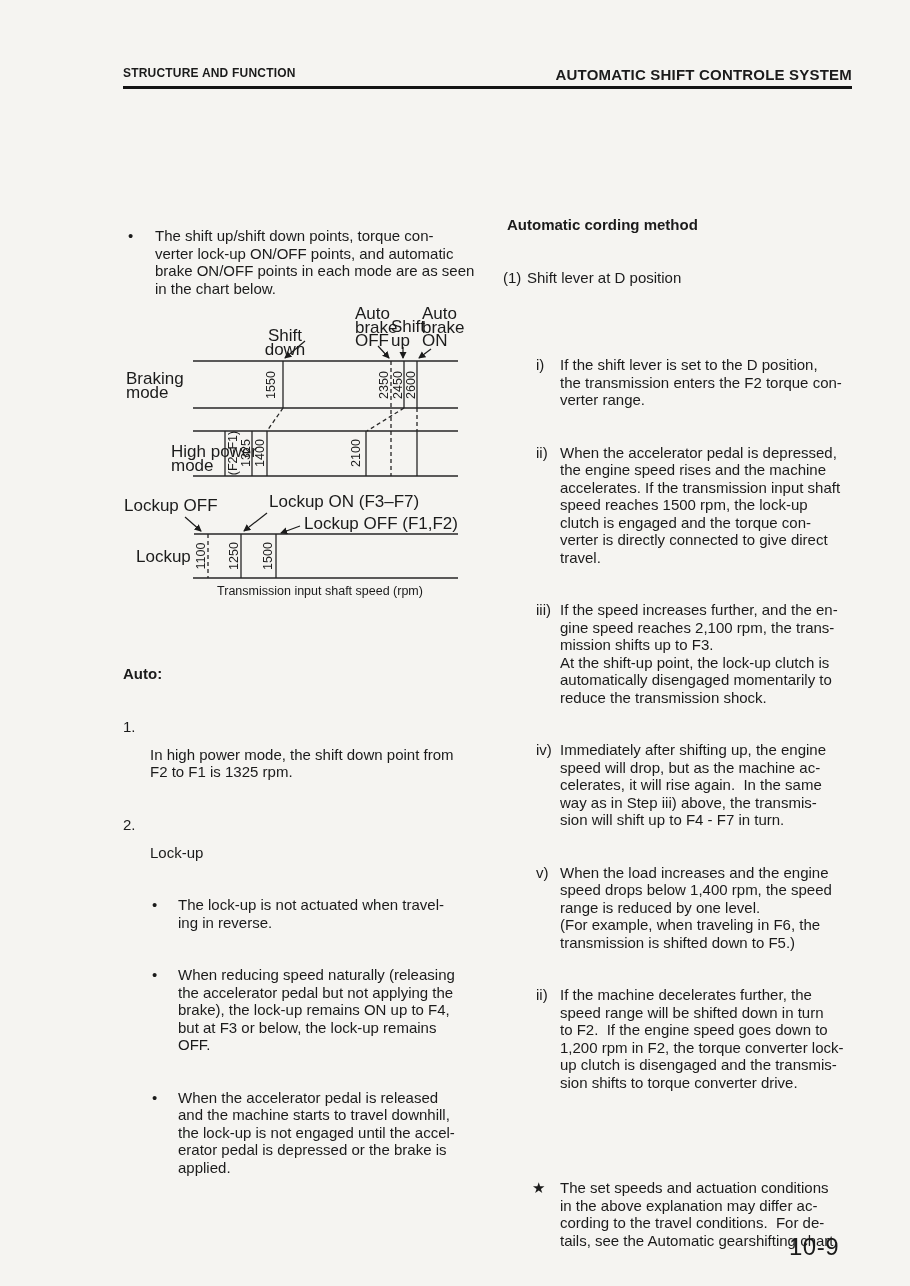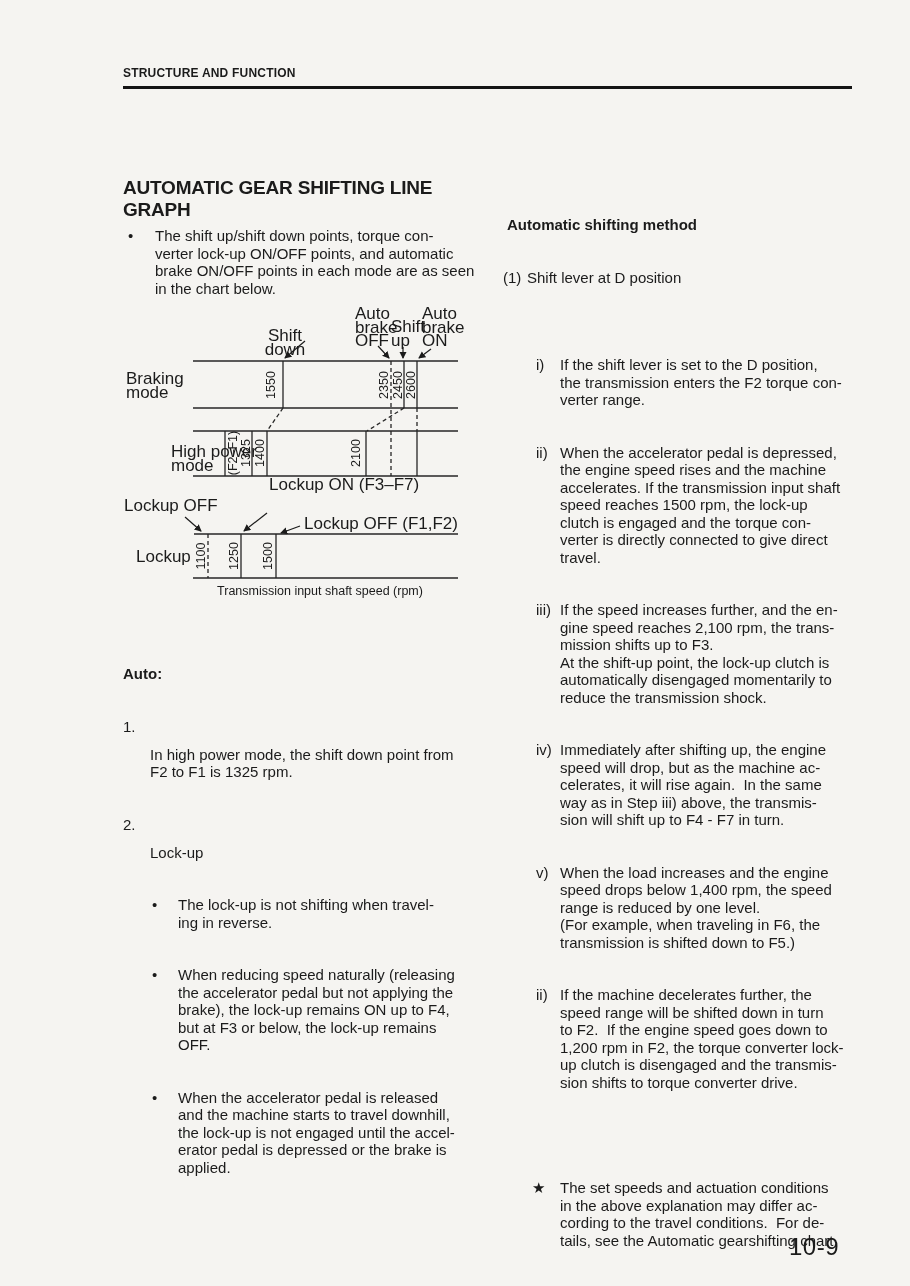--- a/index.html
+++ b/index.html
@@ -51,24 +51,23 @@
   .caption{position:absolute;left:85px;top:286px;width:240px;text-align:center;font-size:12.5px;white-space:nowrap;}
 
   .pageno{position:absolute;left:789px;top:1209px;font-size:24px;letter-spacing:.5px;margin-top:24px;}
 </style>
 </head>
 <body>
 
 <div class="page">
 
   <div class="hdr-left">STRUCTURE AND FUNCTION</div>
+  <div class="hdr-right">AUTOMATIC SHIFT CONTROLE SYSTEM</div>
   <div class="hdr-rule"></div>
 
-  <div class="sec-title">AUTOMATIC GEAR SHIFTING LINE
-GRAPH</div>
 
   <div class="intro flexrow bt">
     <span class="b">•</span>
     <span class="txt">The shift up/shift down points, torque con-
 verter lock-up ON/OFF points, and automatic
 brake ON/OFF points in each mode are as seen
 in the chart below.</span>
   </div>
 
   <div class="diagram">
@@ -129,21 +128,21 @@
 brake
 ON</div>
 
     <div class="dl" style="left:11px;top:74px;">Braking
 mode</div>
     <div class="dl" style="left:11px;top:147px;margin-left:45px;">High power
 mode</div>
     <div class="dl" style="left:21px;top:252px;">Lockup</div>
 
     <div class="dl" style="left:9px;top:201px;">Lockup OFF</div>
-    <div class="dl" style="left:154px;top:180px;">Lockup ON (F3–F7)</div>
+    <div class="dl" style="left:154px;top:197px;">Lockup ON (F3–F7)</div>
     <div class="dl" style="left:189px;top:219px;">Lockup OFF (F1,F2)</div>
 
     <div class="rot" style="left:156px;top:87px;">1550</div>
     <div class="rot" style="left:269px;top:87px;">2350</div>
     <div class="rot" style="left:283px;top:87px;">2450</div>
     <div class="rot" style="left:296px;top:87px;">2600</div>
 
     <div class="rot" style="left:118px;top:155px;">(F2–F1)</div>
     <div class="rot" style="left:131px;top:155px;">1325</div>
     <div class="rot" style="left:145px;top:155px;">1400</div>
@@ -162,21 +161,21 @@
       <span class="num">1.</span>
       <span class="txt">In high power mode, the shift down point from
 F2 to F1 is 1325 rpm.</span>
     </div>
     <div class="note-item flexrow">
       <span class="num">2.</span>
       <span class="txt">Lock-up</span>
     </div>
     <div class="note-sub flexrow">
       <span class="b">•</span>
-      <span class="txt">The lock-up is not shifting when travel-
+      <span class="txt">The lock-up is not actuated when travel-
 ing in reverse.</span>
     </div>
     <div class="note-sub flexrow">
       <span class="b">•</span>
       <span class="txt">When reducing speed naturally (releasing
 the accelerator pedal but not applying the
 brake), the lock-up remains ON up to F4,
 but at F3 or below, the lock-up remains
 OFF.</span>
     </div>
@@ -184,21 +183,21 @@
       <span class="b">•</span>
       <span class="txt">When the accelerator pedal is released
 and the machine starts to travel downhill,
 the lock-up is not engaged until the accel-
 erator pedal is depressed or the brake is
 applied.</span>
     </div>
   </div>
 
   <div class="rcol bt">
-    <div class="rc-h">Automatic shifting method</div>
+    <div class="rc-h">Automatic cording method</div>
     <div class="rc-row1 flexrow">
       <span class="m">(1)</span>
       <span class="txt">Shift lever at D position</span>
     </div>
     <div class="rc-sub">
       <div class="step flexrow">
         <span class="m">i)</span>
         <span class="txt">If the shift lever is set to the D position,
 the transmission enters the F2 torque con-
 verter range.</span>

